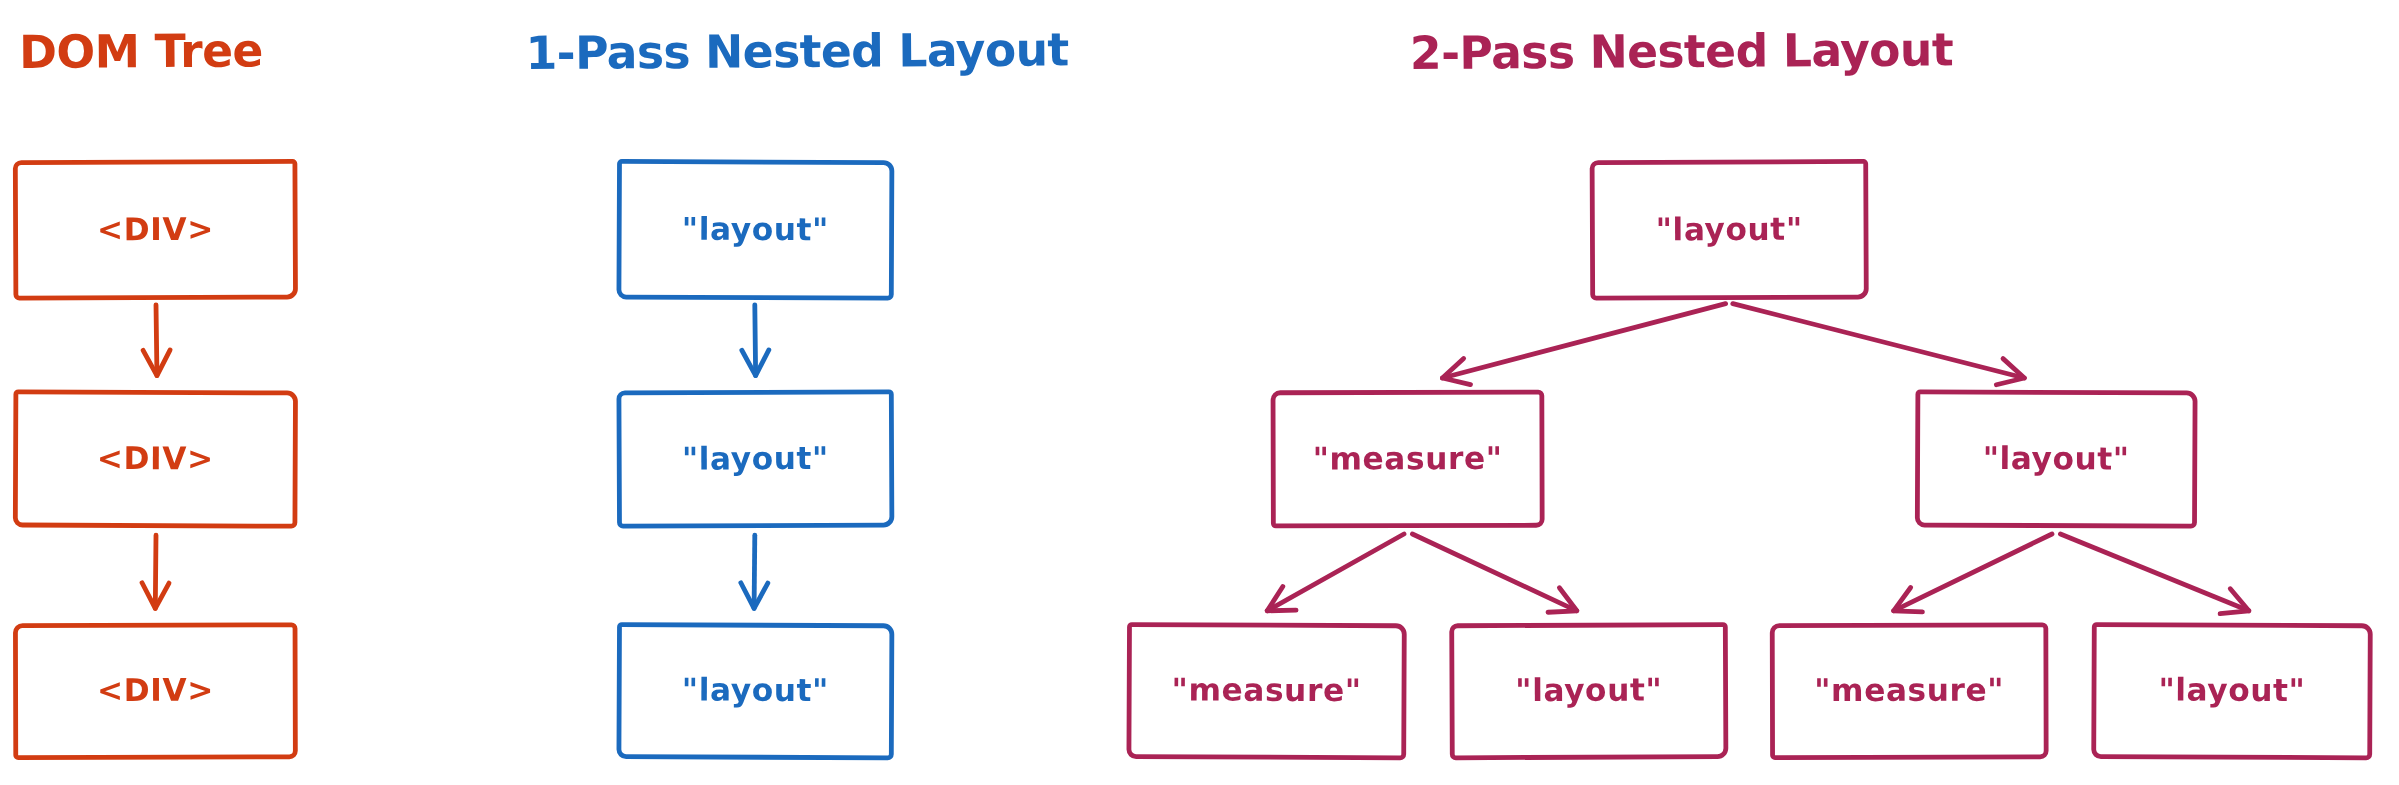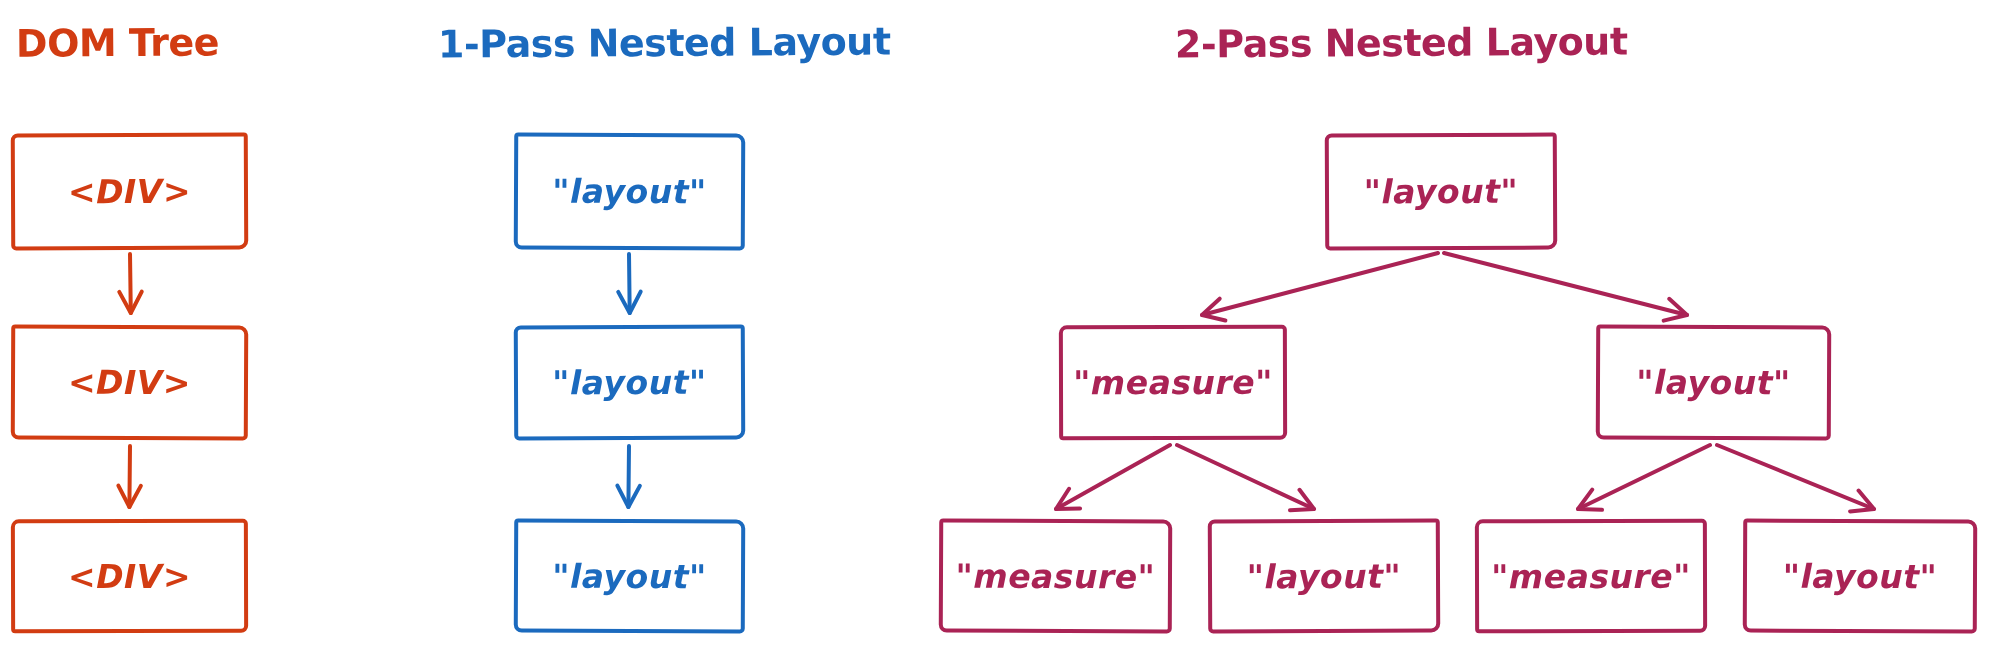--- a/index.html
+++ b/index.html
@@ -21,24 +21,23 @@
   }
   .node{
     position:absolute;
     display:flex;align-items:center;justify-content:center;
     border-style:solid;border-width:4px;
     background:transparent;
     box-sizing:border-box;
   }
   .node .lbl{
     font-weight:bold;
-    font-size:33px;
+    font-size:26px;
     letter-spacing:0.5px;
     white-space:nowrap;
-    font-style:italic;
   }
   
   .w1{border-radius:7px 4px 9px 5px;transform:rotate(-0.25deg);}
   .w2{border-radius:4px 9px 5px 8px;transform:rotate(0.25deg);}
   .w3{border-radius:8px 5px 7px 4px;transform:rotate(-0.15deg);}
   
   .t0{border-color:var(--c0);color:var(--c0);}
   .t1{border-color:var(--c1);color:var(--c1);}
   .t2{border-color:var(--c2);color:var(--c2);}
   .s0{stroke:var(--c0);}

